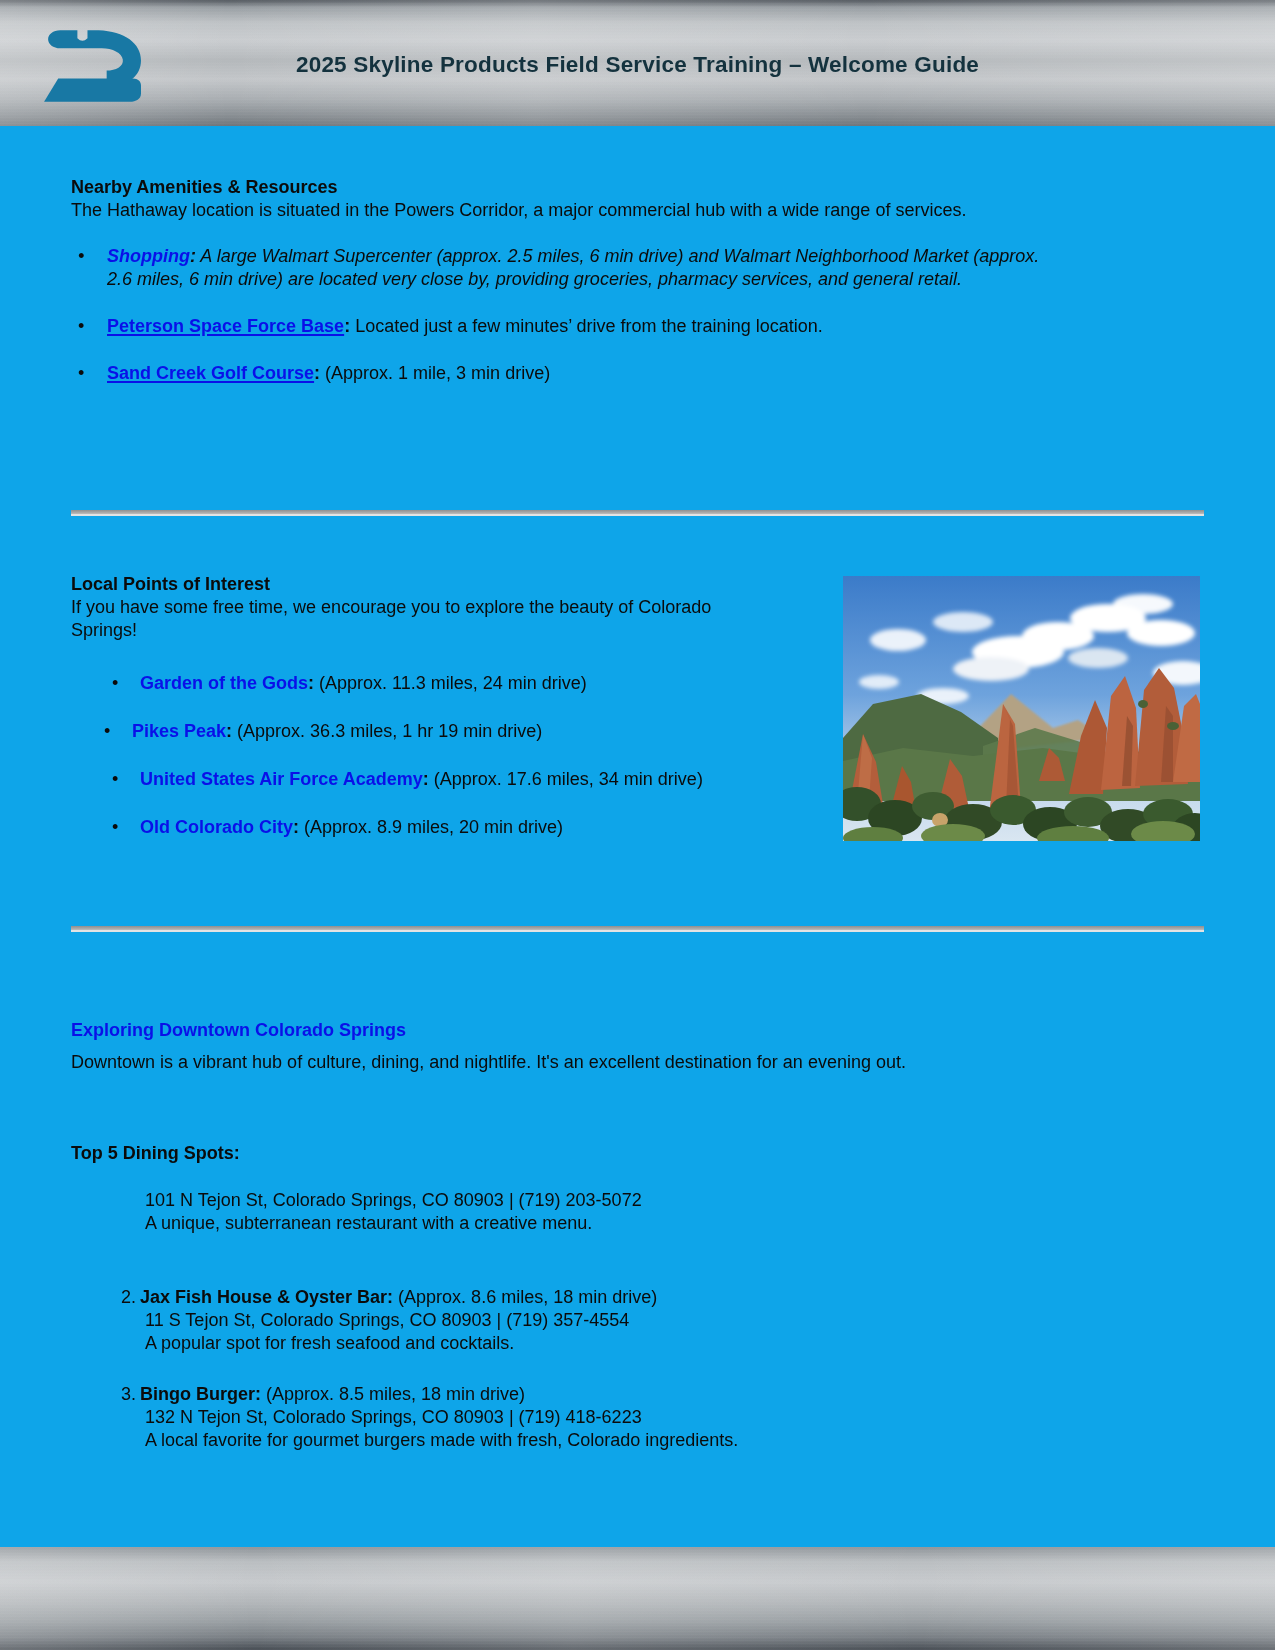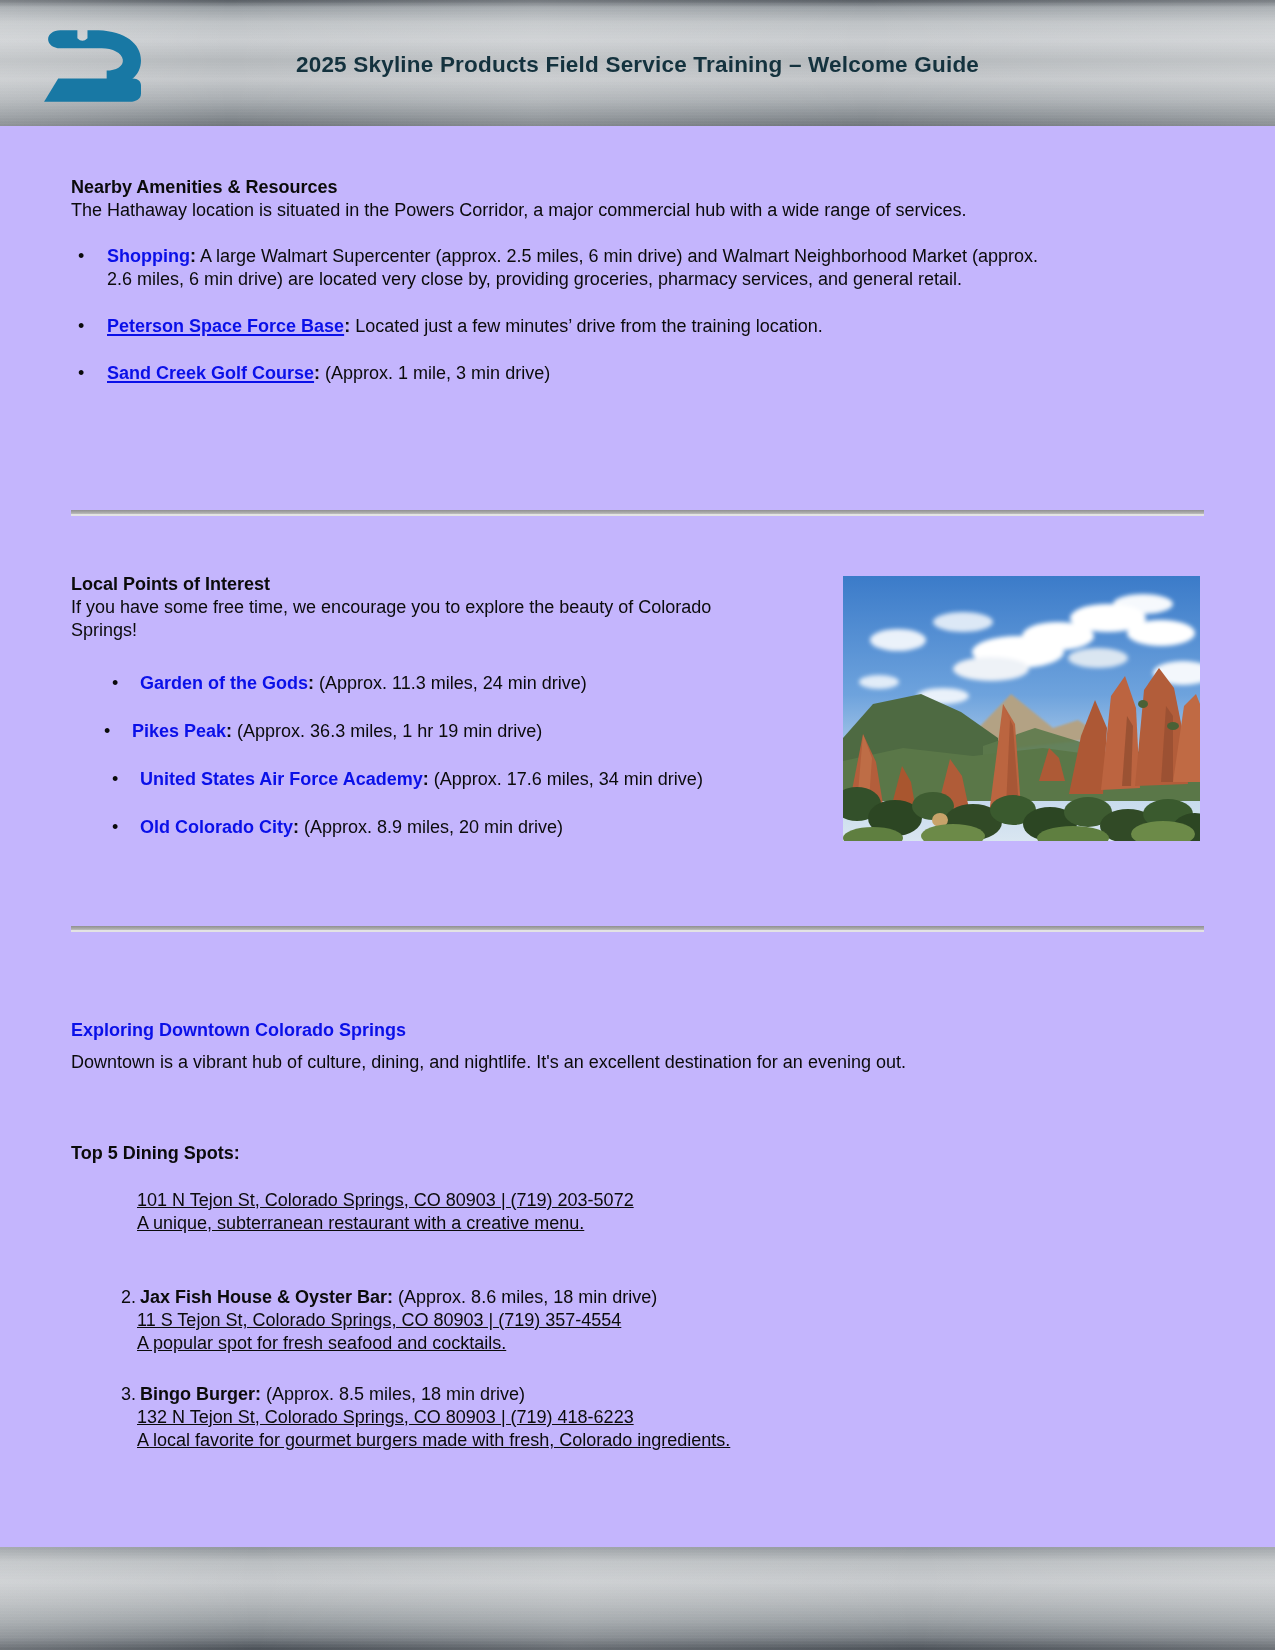--- a/index.html
+++ b/index.html
@@ -1,17 +1,17 @@
 <!DOCTYPE html>
 <html><head>
 <meta charset="utf-8">
 <style>
   html,body{margin:0;padding:0;background:#e9e9e9;}
   .page{
-    position:relative;width:1275px;height:1650px;margin:0 auto;background:#c4b5fd;
+    position:relative;width:1275px;height:1650px;margin:0 auto;background:#0ea5e9;
     font-family:"Liberation Sans","DejaVu Sans",sans-serif;color:#0b0b0b;overflow:hidden;
   }
   
   .metal{
     background:
       repeating-linear-gradient(180deg,
         rgba(255,255,255,0.10) 0px, rgba(90,95,100,0.10) 1px,
         rgba(255,255,255,0.05) 2px, rgba(60,65,70,0.07) 3px),
       linear-gradient(90deg,
         rgba(255,255,255,0.22) 0%, rgba(255,255,255,0) 18%,
@@ -56,21 +56,21 @@
   .rule{position:absolute;left:71px;width:1133px;height:4px;
     background:linear-gradient(180deg,#8f8f8f,#ادادад 40%,#b2b2b2);
     background:linear-gradient(180deg,#8f8f8f 0%,#a6a6a6 55%,#bdbdbd 100%);
     border-bottom:2px solid #e3e3e3;}
 
   .photo{position:absolute;left:843px;top:576px;width:357px;height:265px;overflow:hidden;}
 
   .dine-item{position:absolute;left:121px;font-size:18px;line-height:23px;width:1000px;}
   .dine-line1 .num{display:inline-block;min-width:17px;}
   .dine-line1 .nm{font-weight:bold;margin-left:2px;}
-  .dine-sub{margin-left:16px;text-decoration:underline;}
+  .dine-sub{margin-left:24px;}
 </style>
 </head>
 <body>
 
 <div class="page">
 
   <div class="hdr metal">
     <div class="hdr-logo">
       <svg width="107" height="74" viewBox="0 0 106 73">
         <path fill="#1878a4" d="M24,1 L41,1 L41,9 Q46,14 51,9 L51,1 L62,1
@@ -80,21 +80,21 @@
         <path fill="#1878a4" d="M8,72 L22,49 L96,49 C101,49 104,52 104,56 L104,64
           C104,69 99,72 93,72 Z"></path>
       </svg>
     </div>
     <div class="hdr-title">2025 Skyline Products Field Service Training – Welcome Guide</div>
   </div>
 
   <div class="abs h1" style="left:71px;top:176px;">Nearby Amenities &amp; Resources</div>
   <div class="abs body" style="left:71px;top:199px;width:1100px;">The Hathaway location is situated in the Powers Corridor, a major commercial hub with a wide range of services.</div>
 
-  <div class="bullet" style="left:107px;top:245px;width:950px;">
+  <div class="bullet" style="left:107px;top:245px;width:950px;font-style:italic;">
     <span class="blue">Shopping</span><span class="bold">:</span><span> A large Walmart Supercenter (approx. 2.5 miles, 6 min drive) and Walmart Neighborhood Market (approx. 2.6 miles, 6 min drive) are located very close by, providing groceries, pharmacy services, and general retail.</span>
   </div>
 
   <div class="bullet" style="left:107px;top:315px;width:1040px;">
     <span class="blue u">Peterson Space Force Base</span><span class="bold">:</span><span> Located just a few minutes’ drive from the training location.</span>
   </div>
 
   <div class="bullet" style="left:107px;top:362px;width:1000px;">
     <span class="blue u">Sand Creek Golf Course</span><span class="bold">:</span><span> (Approx. 1 mile, 3 min drive)</span>
   </div>

